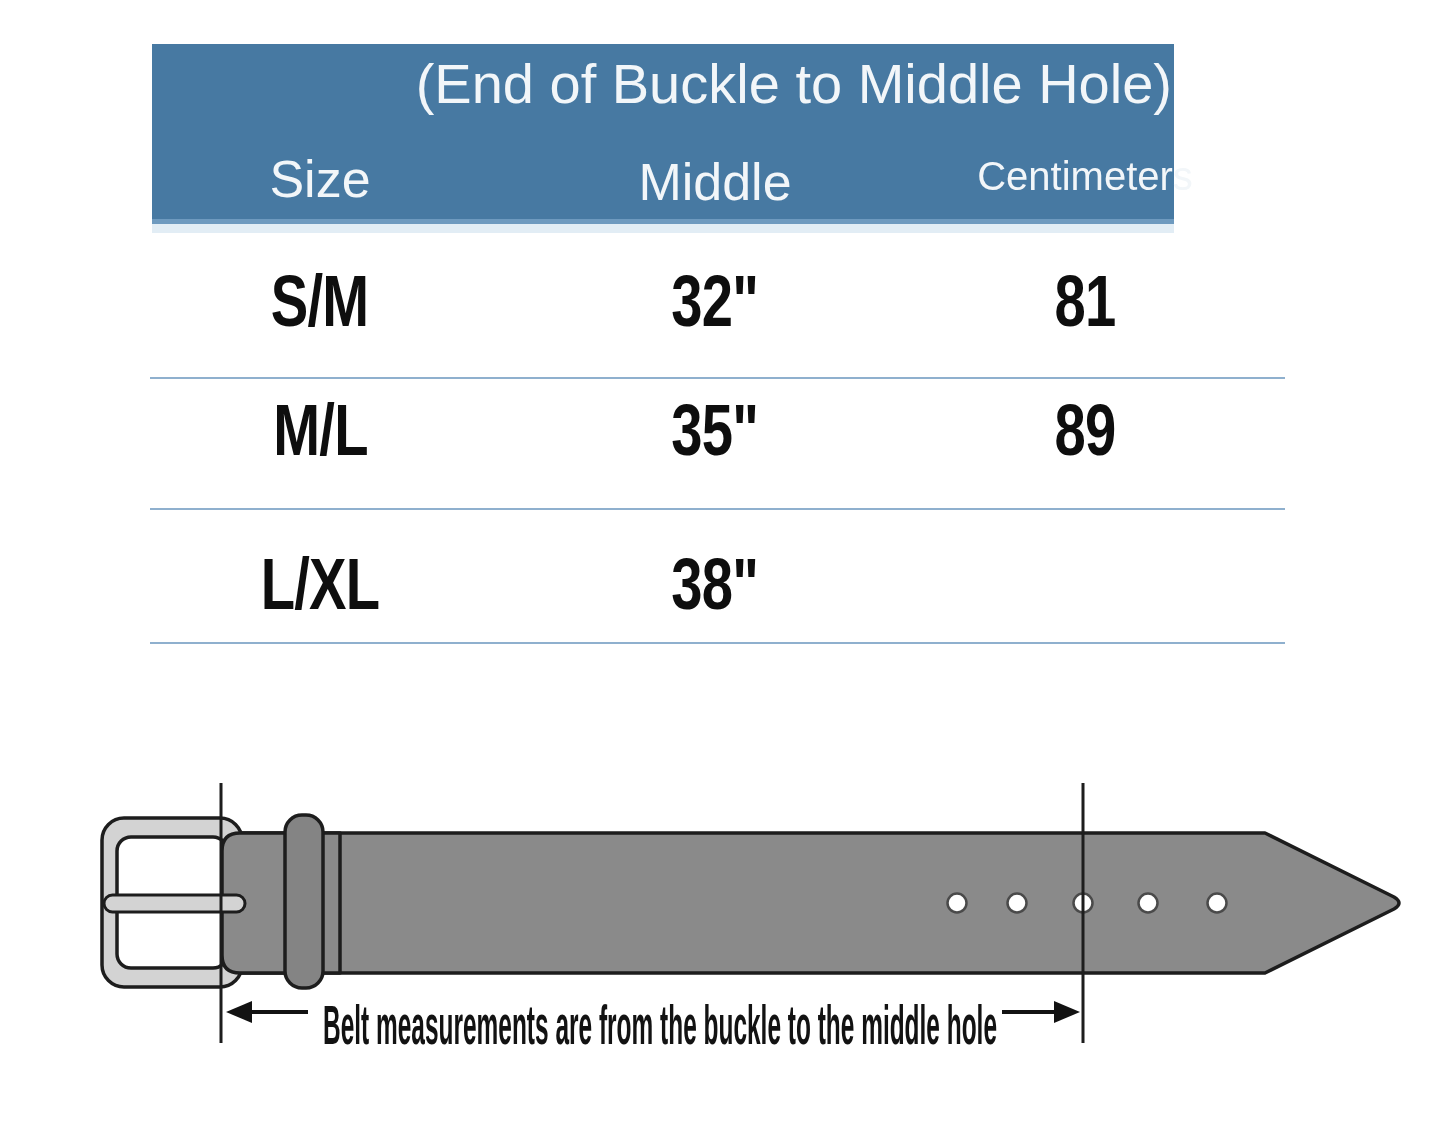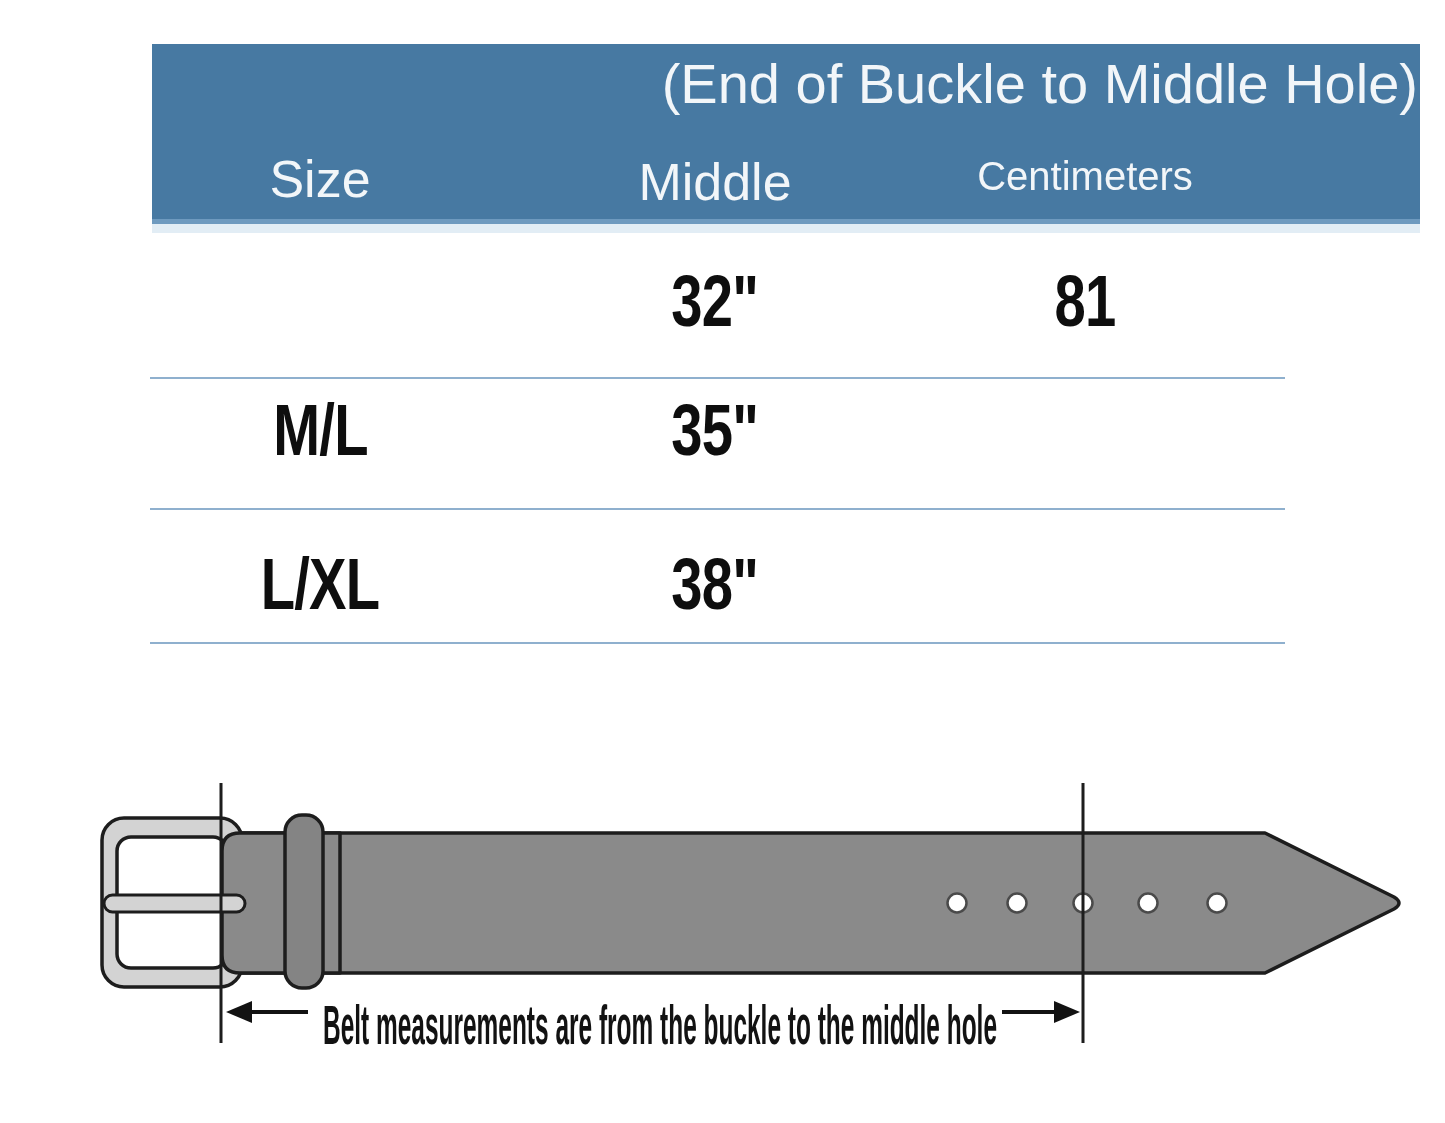--- a/index.html
+++ b/index.html
@@ -5,21 +5,21 @@
   html,body{margin:0;padding:0;background:#ffffff;}
   .stage{
     position:relative;
     width:1445px;height:1123px;
     background:#ffffff;
     overflow:hidden;
     font-family:"Liberation Sans", sans-serif;
   }
   
   .thead{
-    position:absolute;left:152px;top:44px;width:1268px;height:175px;
+    position:absolute;left:152px;top:44px;width:1022px;height:175px;
     background:#4779A2;
     border-bottom:5px solid #6E9ABF;
     box-shadow:0 9px 0 rgba(190,215,233,.45);
     color:#F2F6F9;
   }
   .h-span-title{
     position:absolute;top:12px;right:2px;
     font-size:56px;line-height:1;white-space:nowrap;
   }
   .h-size{
@@ -66,28 +66,30 @@
 <div class="stage">
 
   <header class="thead">
     <div class="h-span-title">(End of Buckle to Middle Hole)</div>
     <div class="h-size">Size</div>
     <div class="h-inches">Middle</div>
     <div class="h-cm">Centimeters</div>
   </header>
 
   <div class="trow row-1">
+    <div class="cell cell-size"><span class="cond">S/M</span></div>
     <div class="cell cell-in"><span class="cond">32"</span></div>
     <div class="cell cell-cm"><span class="cond">81</span></div>
   </div>
   <div class="divider div-1"></div>
 
   <div class="trow row-2">
     <div class="cell cell-size"><span class="cond">M/L</span></div>
     <div class="cell cell-in"><span class="cond">35"</span></div>
+    <div class="cell cell-cm"><span class="cond">89</span></div>
   </div>
   <div class="divider div-2"></div>
 
   <div class="trow row-3">
     <div class="cell cell-size"><span class="cond">L/XL</span></div>
     <div class="cell cell-in"><span class="cond">38"</span></div>
   </div>
   <div class="divider div-3"></div>
 
   <svg class="belt-svg" width="1445" height="423" viewBox="0 700 1445 423" xmlns="http://www.w3.org/2000/svg">

